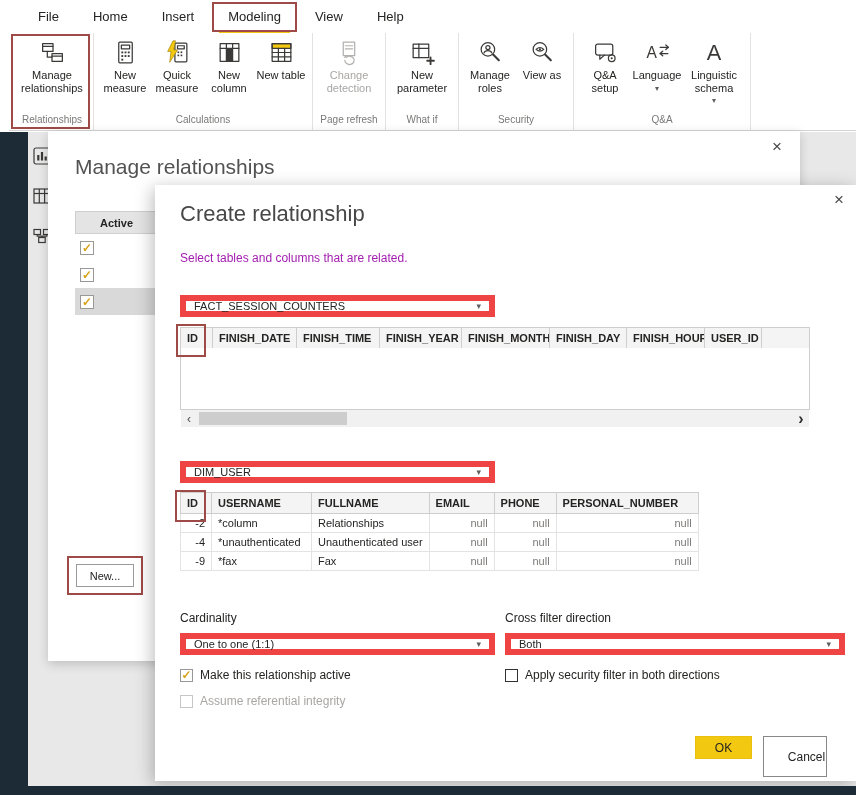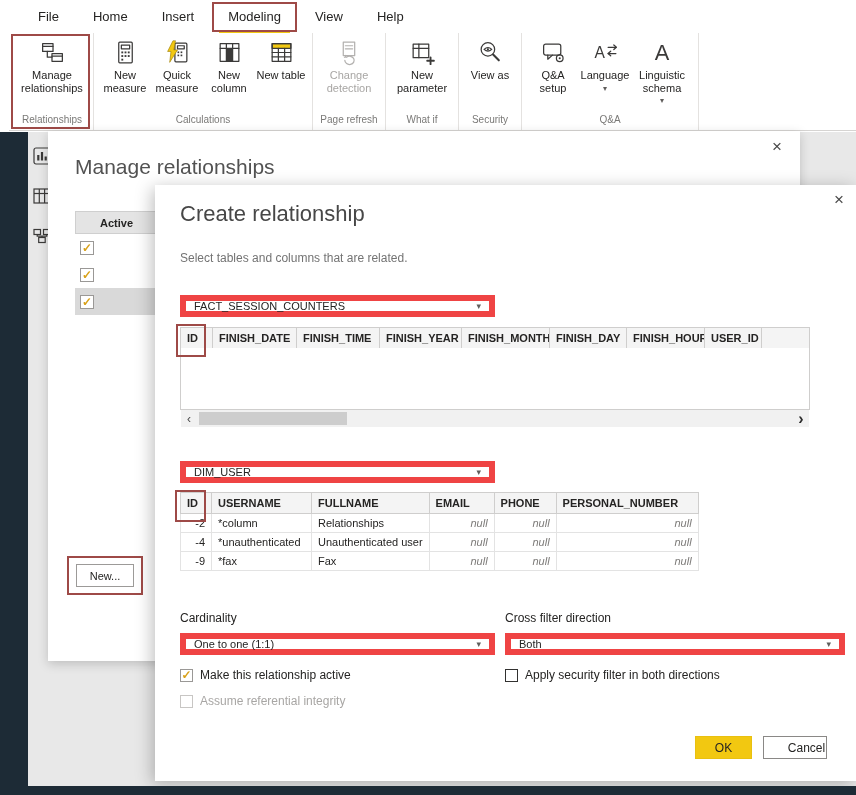--- a/index.html
+++ b/index.html
@@ -46,21 +46,21 @@
   .cb { width:14px; height:14px; border:1px solid #9a9896; background:#fff; display:flex; align-items:center; justify-content:center; flex:none; cursor:pointer; }
   .cb .ck { font-size:12px; font-weight:bold; color:#d9a118; line-height:1; }
   .new-wrap { position:absolute; left:19px; top:425px; width:76px; height:39px;border-radius:9px; }
   .ann-new { left:0; top:0; right:0; bottom:0; }
   .btn-new { position:absolute; left:9px; top:8px; width:58px; height:23px; background:#fff; border:1px solid #9c9a98; font-size:11px; color:#252423; font-family:inherit; cursor:pointer; }
 
   
   .create-dialog { position:absolute; left:155px; top:53px; width:701px; height:596px; background:#fff; box-shadow:-3px 3px 16px rgba(0,0,0,0.25); }
   .create-dialog .dlg-close { right:12px; top:6px; }
   .create-title { position:absolute; left:25px; top:16px; font-size:22px; font-weight:300; color:#474747; }
-  .create-sub { position:absolute; left:25px; top:66px; font-size:12px; color:#737373; }
+  .create-sub { position:absolute; left:25px; top:66px; font-size:12px; color:#a21caf; }
   .dd { position:absolute; height:22px; border:6px solid #ef4444; background:#fff; font-size:11px; color:#252423; display:flex; align-items:center; justify-content:space-between; padding:0 8px; cursor:pointer; }
   .dd .arrow { font-size:9px; color:#605e5c; }
   #dd-table1 { left:25px; top:110px; width:315px; }
   #dd-table2 { left:25px; top:276px; width:315px;gap:12px; }
   #dd-card   { left:25px; top:448px; width:315px; }
   #dd-cross  { left:350px; top:448px; width:340px; }
 
   .t1h { position:absolute; left:25px; top:142px; width:630px; height:22px; display:flex; border:1px solid #cfcecd; background:#f4f4f4; }
   .t1h .hc { border-right:1px solid #cfcecd; font-size:11px; font-weight:bold; color:#252423; padding:4px 0 0 6px; white-space:nowrap; overflow:hidden; }
   .t1h .hc.filler { flex:1; border-right:none; }
@@ -69,36 +69,36 @@
   .t1s .sa { width:16px; text-align:center; font-size:12px; color:#4a4a4a; cursor:pointer; }
   .t1s .sa-right { margin-left:auto; font-size:16px; font-weight:bold; color:#2d2d2d; }
   .t1s .thumb { width:148px; height:13px; background:#cdcdcd; margin-left:2px; cursor:grab; }
   .ann-id1 { left:21px; top:139px; width:30px; height:33px; }
   .ann-id2 { left:20px; top:305px; width:31px; height:32px; }
 
   .t2 { position:absolute; left:25px; top:307px; border-collapse:collapse; table-layout:fixed; font-size:11px; color:#252423; }
   .t2 th { border:1px solid #cfcecd; background:#f4f4f4; font-weight:bold; text-align:left; padding:4px 6px; height:13px; white-space:nowrap; overflow:hidden; }
   .t2 td { border:1px solid #e3e3e3; padding:3px 6px; height:14px; white-space:nowrap; overflow:hidden; background:#fff; }
   .t2 .num { text-align:right; }
-  .t2 .null { text-align:right; font-style:italic; color:#7d7b79; }
+  .t2 .null { text-align:right; color:#7d7b79; }
 
   .sec-label { position:absolute; font-size:12px; color:#252423; }
   #lbl-card  { left:25px; top:426px; }
   #lbl-cross { left:350px; top:426px; }
 
   .cbrow { position:absolute; display:flex; align-items:center; gap:7px; font-size:12px; color:#252423; }
   #cb-active { left:25px; top:483px; }
   #cb-security { left:350px; top:483px; }
   #cb-ref { left:25px; top:509px; color:#a8a6a4; }
   #cb-active .cb { width:13px; height:13px; }
   #cb-security .cb { width:13px; height:13px; border:1px solid #323130; }
   #cb-ref .cb { width:13px; height:13px; border:1px solid #c8c6c4; cursor:default; }
 
   .btn-ok { position:absolute; left:540px; top:551px; width:57px; height:23px; background:#F2C811; border:1px solid #e9c010; font-size:12px; color:#252423; font-family:inherit; cursor:pointer;text-align:center; }
-  .btn-cancel { position:absolute; left:608px; top:551px; width:64px; height:23px; background:#fff; border:1px solid #8a8886; font-size:12px; color:#252423; font-family:inherit; cursor:pointer;padding-left:23px; }
+  .btn-cancel { position:absolute; left:608px; top:551px; width:64px; height:41px; background:#fff; border:1px solid #8a8886; font-size:12px; color:#252423; font-family:inherit; cursor:pointer;padding-left:23px; }
 </style>
 </head>
 <body>
 
 <div class="app">
 
   <div class="ribbon">
     <div class="menu-tabs">
       <div class="tab">File</div>
       <div class="tab">Home</div>
@@ -215,20 +215,29 @@
               <line x1="20.75" y1="17.8" x2="20.75" y2="24.2" stroke-width="1.8"></line>
             </svg>
             <span class="rlabel">New parameter</span>
           </div>
         </div>
         <div class="glabel">What if</div>
       </div>
 
       <div class="rgroup">
         <div class="gbtns">
+          <div class="rbtn">
+            <svg viewBox="0 0 26 26" class="ric">
+              <circle cx="10.5" cy="10" r="6.5"></circle>
+              <line x1="15.5" y1="15" x2="21" y2="20.5" stroke-width="2"></line>
+              <circle cx="10.5" cy="8.3" r="2"></circle>
+              <path d="M6.8 13.4 a3.8 3 0 0 1 7.4 0"></path>
+            </svg>
+            <span class="rlabel">Manage roles</span>
+          </div>
           <div class="rbtn">
             <svg viewBox="0 0 26 26" class="ric">
               <circle cx="10.5" cy="10" r="6.5"></circle>
               <line x1="15.5" y1="15" x2="21" y2="20.5" stroke-width="2"></line>
               <path d="M6.8 10 q3.7 -3.2 7.4 0 q-3.7 3.2 -7.4 0 z"></path>
               <circle cx="10.5" cy="10" r="1" fill="#3b3a39" stroke="none"></circle>
             </svg>
             <span class="rlabel">View as</span>
           </div>
         </div>

